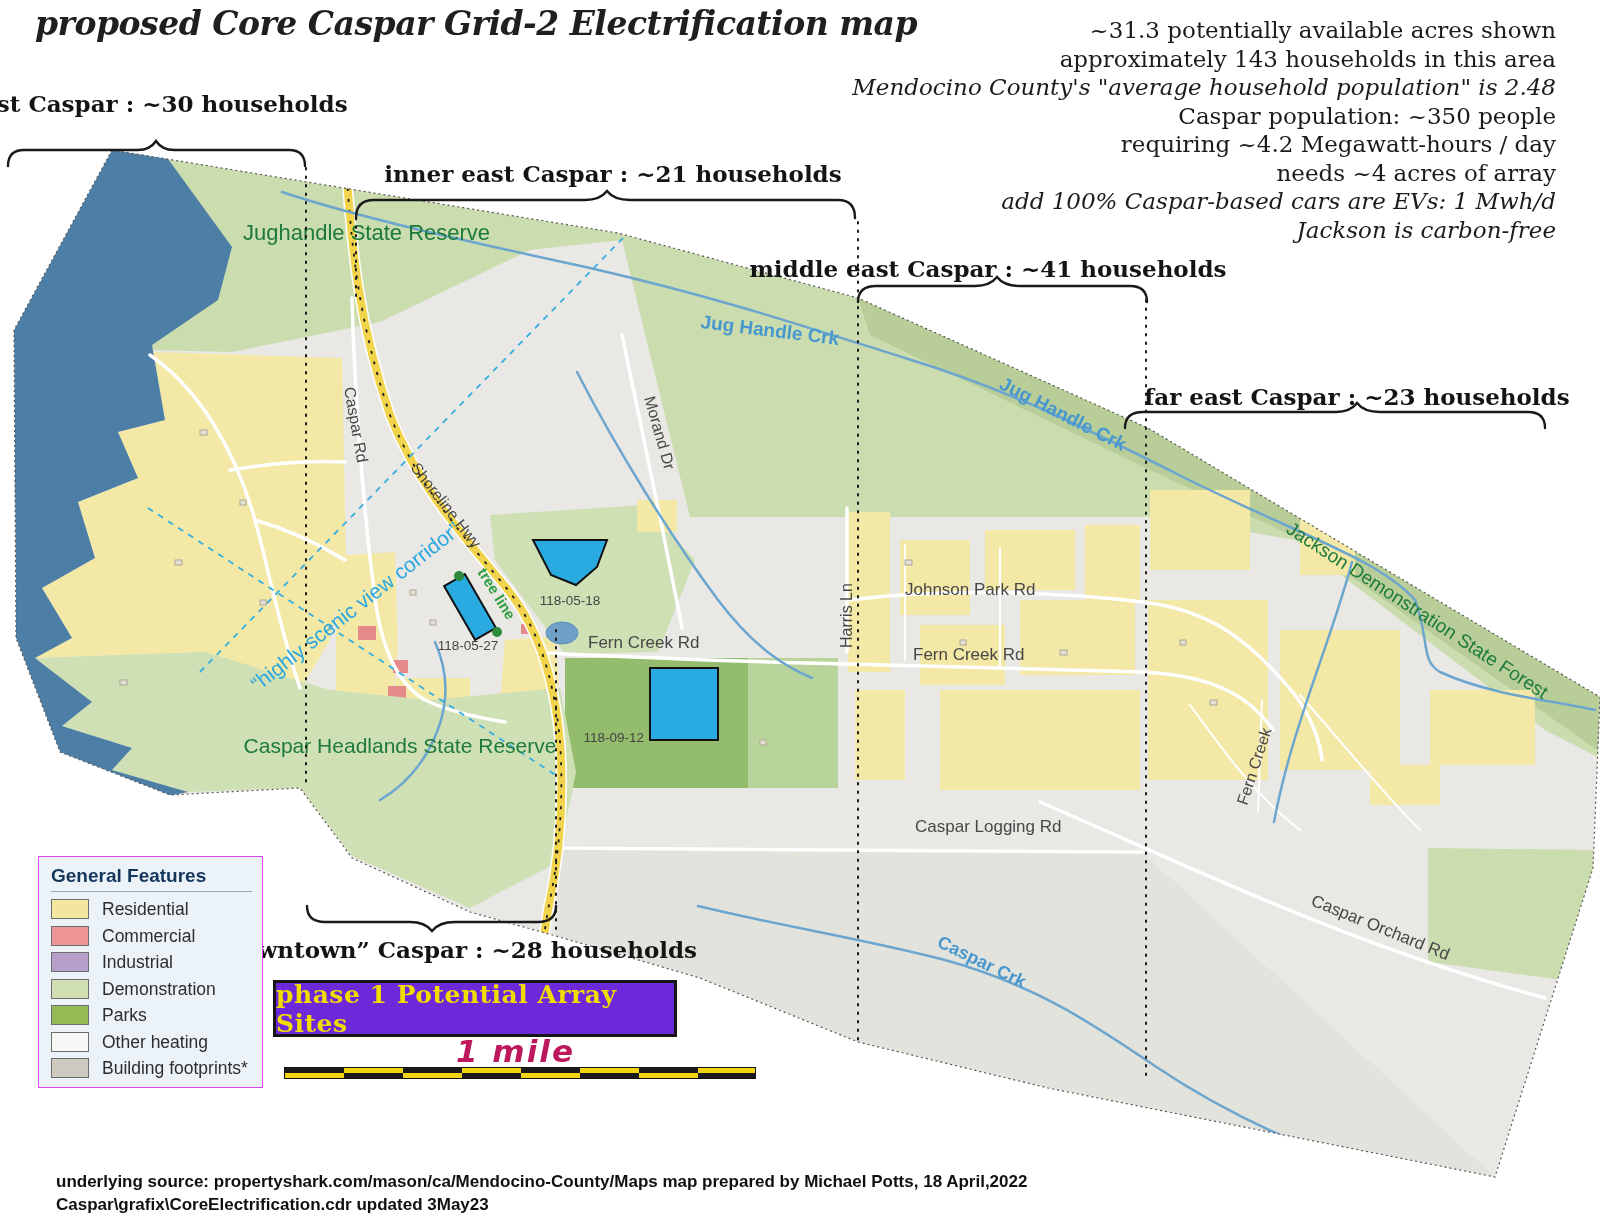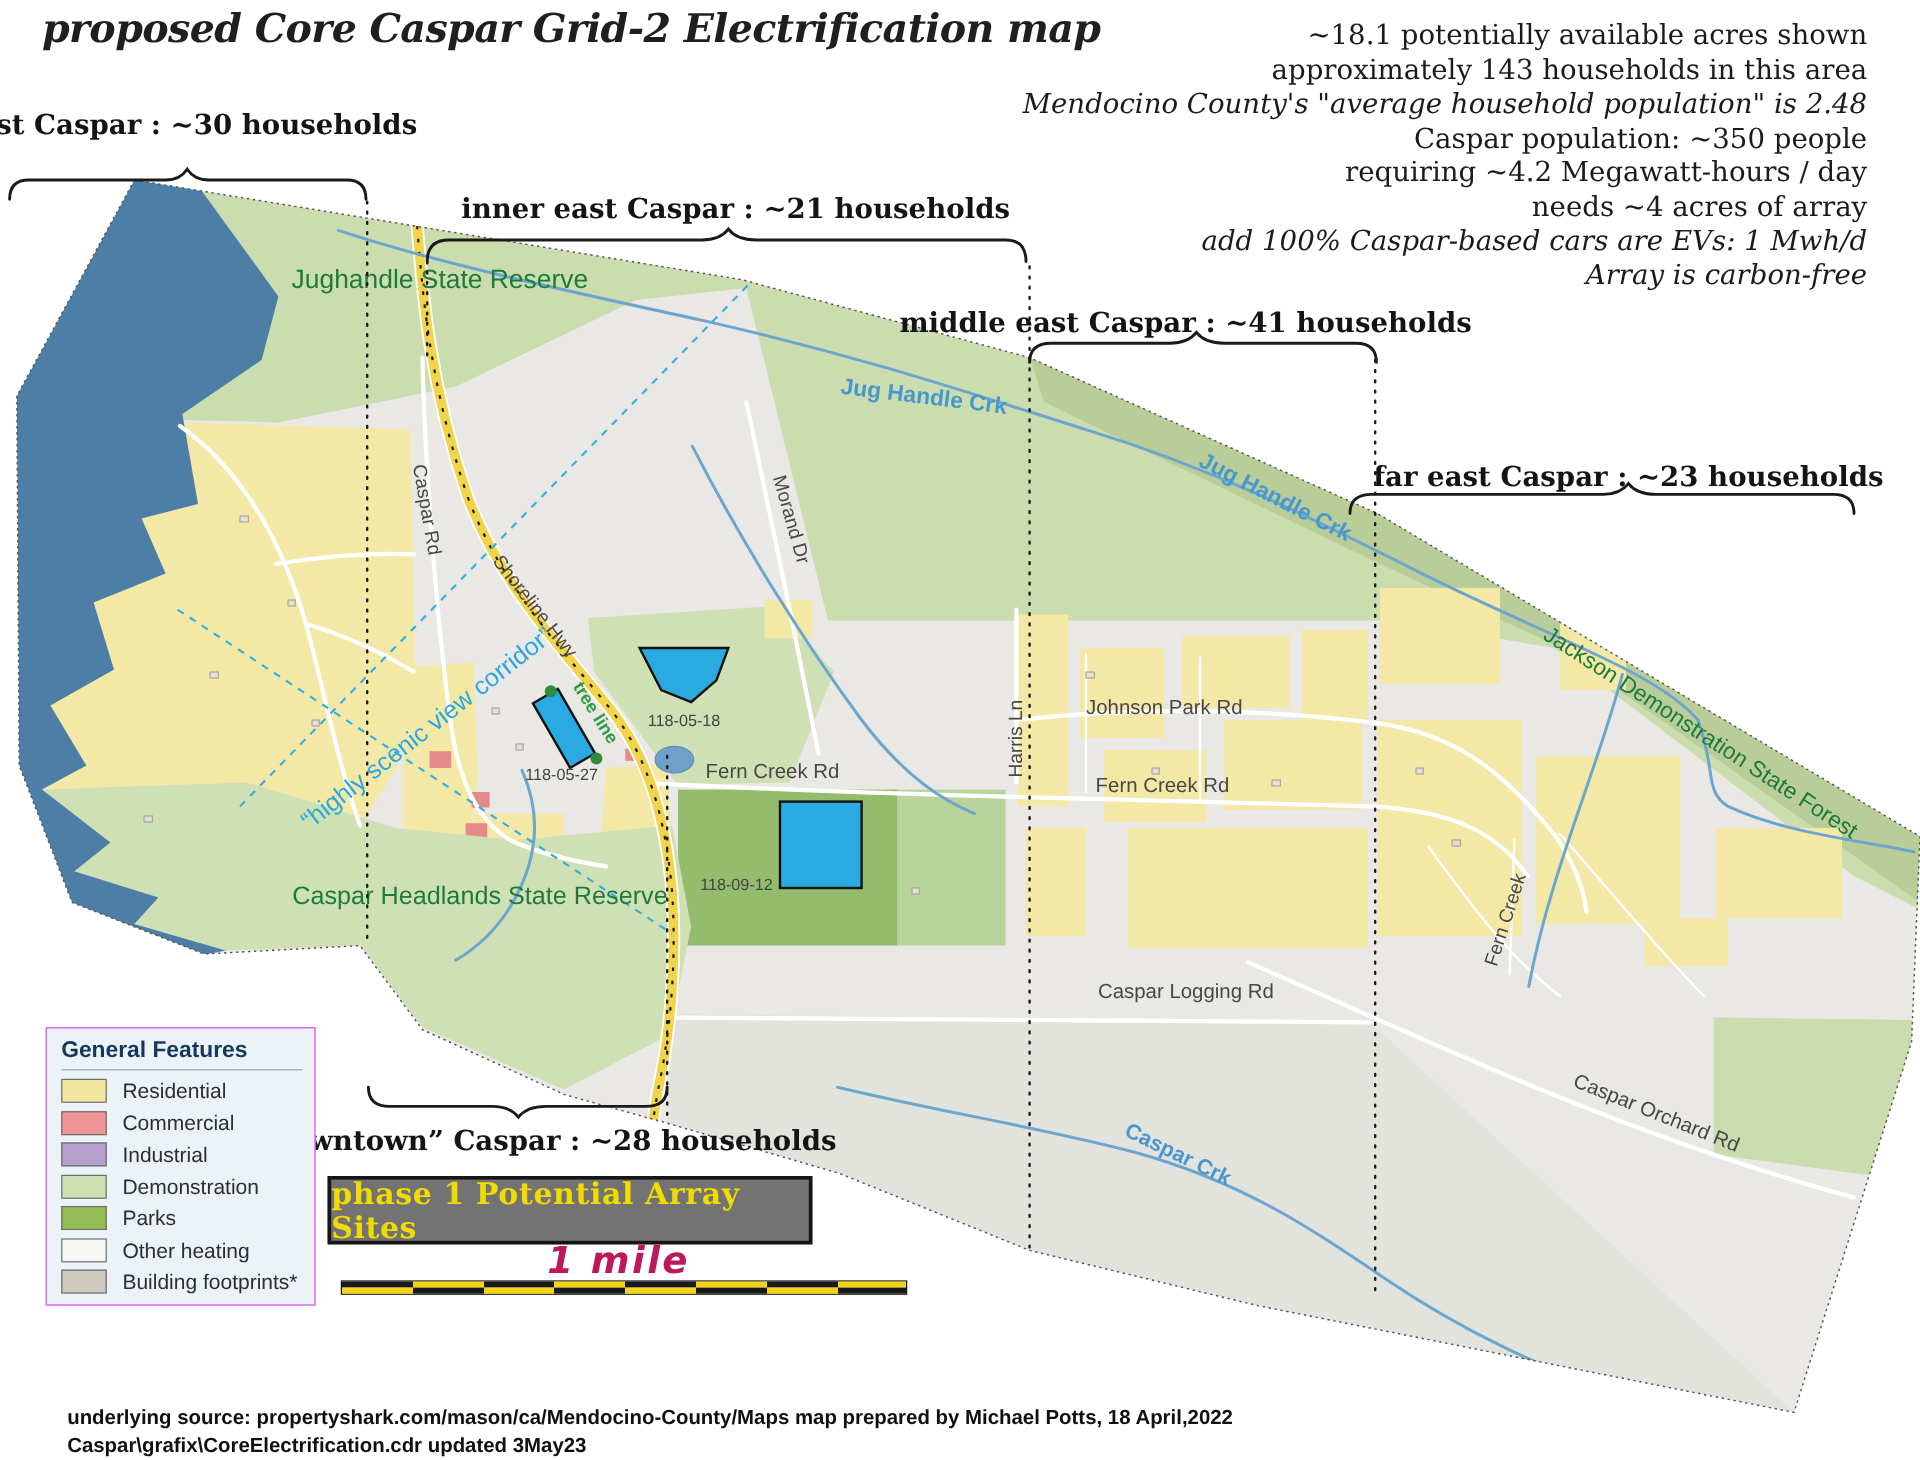--- a/index.html
+++ b/index.html
@@ -12,21 +12,21 @@
         font-size:23px;line-height:28.5px;color:#1b1b1b;font-family:"DejaVu Serif",serif;}
   .info-block .it{font-style:italic;}
   .legend{position:absolute;left:38px;top:856px;width:225px;height:232px;background:#EBF2F8;
         border:1px solid #d946ef;box-sizing:border-box;padding:8px 10px 6px 12px;
         font-family:"Liberation Sans",sans-serif;}
   .legend-title{font-size:19px;font-weight:bold;color:#16365C;margin:0 0 4px 0;}
   .legend-divider{border:none;border-top:1px solid #9FA9B0;margin:0 0 7px 0;}
   .lrow{display:flex;height:26.5px;}
   .sw{width:38px;height:20px;border:1.5px solid #6d6d6d;box-sizing:border-box;margin-right:13px;flex:0 0 auto;}
   .ltext{font-size:17.5px;color:#2e2e2e;white-space:nowrap;}
-  .phase-box{position:absolute;left:273px;top:980px;width:404px;height:57px;background:#737373;
+  .phase-box{position:absolute;left:273px;top:980px;width:404px;height:57px;background:#6d28d9;
         border:3px solid #161616;box-sizing:border-box;display:flex;align-items:center;justify-content:center;}
   .phase-label{font-family:"DejaVu Serif",serif;font-weight:bold;font-size:25px;color:#F0DC00;letter-spacing:0.5px;}
   .scale-label{position:absolute;left:456px;top:1033px;font-family:"DejaVu Sans",sans-serif;
         font-weight:bold;font-style:italic;font-size:31px;color:#be185d;letter-spacing:2px;}
   .scale-bar{position:absolute;left:284px;top:1067px;width:472px;height:12px;border:1px solid #101010;box-sizing:border-box;}
   .scale-bar .row-a{height:50%;background:repeating-linear-gradient(90deg,#1a1a1a 0 59px,#F2D410 59px 118px);}
   .scale-bar .row-b{height:50%;background:repeating-linear-gradient(90deg,#F2D410 0 59px,#1a1a1a 59px 118px);}
   .source-block{position:absolute;left:56px;top:1170px;font-family:"Liberation Sans",sans-serif;
         font-weight:bold;font-size:17px;color:#101010;line-height:23px;}
   svg text{user-select:none;}
@@ -209,28 +209,28 @@
     <text class="region-label" x="155" y="112" text-anchor="middle">west Caspar : ~30 households</text>
     <text class="region-label" x="613" y="182" text-anchor="middle">inner east Caspar : ~21 households</text>
     <text class="region-label" x="988" y="277" text-anchor="middle">middle east Caspar : ~41 households</text>
     <text class="region-label" x="1357" y="405" text-anchor="middle">far east Caspar : ~23 households</text>
     <text class="region-label" x="455" y="958" text-anchor="middle">“downtown” Caspar : ~28 households</text>
   </svg>
 
   <h1 class="page-title">proposed Core Caspar Grid-2 Electrification map</h1>
 
   <div class="info-block">
-    <div>~18.1 potentially available acres shown</div>
+    <div>~31.3 potentially available acres shown</div>
     <div>approximately 143 households in this area</div>
     <div class="it">Mendocino County's "average household population" is 2.48</div>
     <div>Caspar population: ~350 people</div>
     <div>requiring ~4.2 Megawatt-hours / day</div>
     <div>needs ~4 acres of array</div>
     <div class="it">add 100% Caspar-based cars are EVs: 1 Mwh/d</div>
-    <div class="it">Array is carbon-free</div>
+    <div class="it">Jackson is carbon-free</div>
   </div>
 
   <div class="legend">
     <p class="legend-title">General Features</p>
     <hr class="legend-divider">
     <div class="lrow">
       <span class="sw" style="background: rgb(242, 230, 160);"></span>
       <span class="ltext">Residential</span>
     </div>
     <div class="lrow">

